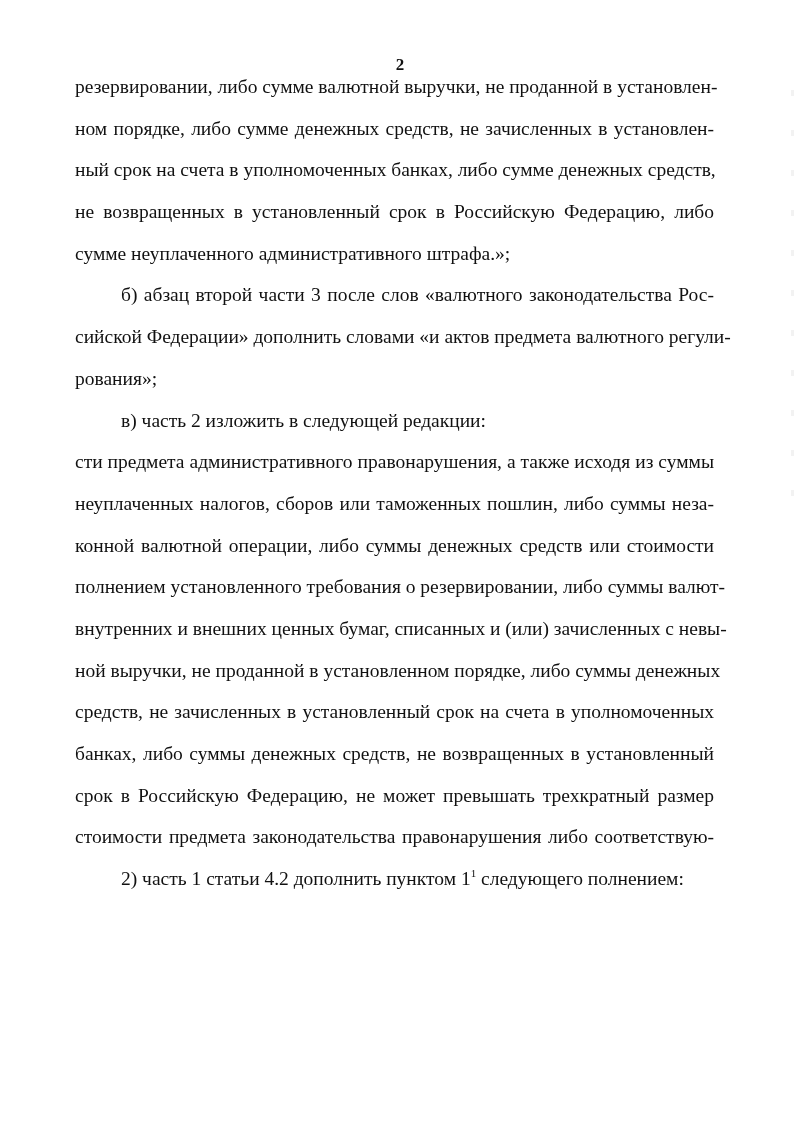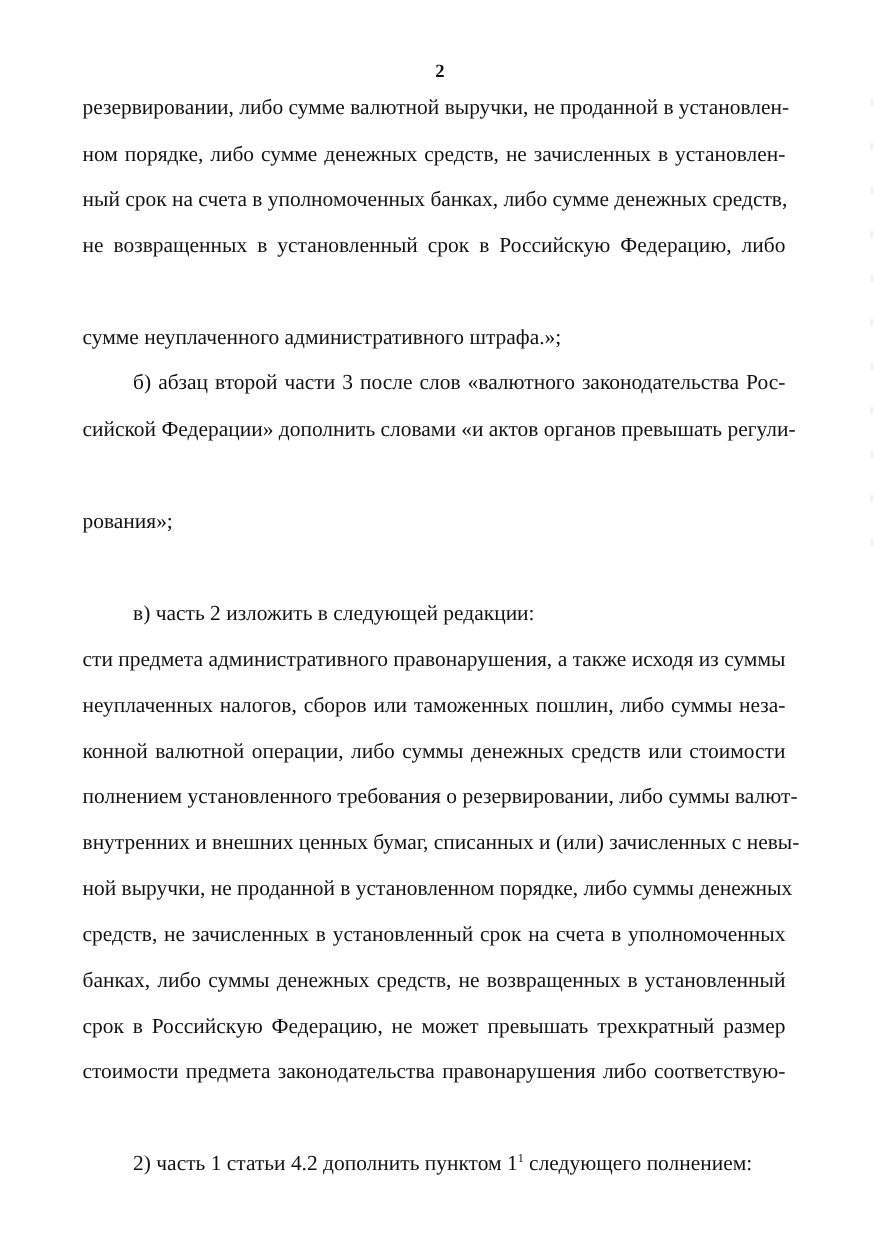--- a/index.html
+++ b/index.html
@@ -7,46 +7,46 @@
   .page {
     position: absolute; left: 0; top: 0; width: 800px; height: 1134px;
     background: #ffffff; color: #111111;
     font-family: "Liberation Serif", serif;
   }
   .page-number {
     position: absolute; top: 55px; left: 0; width: 800px; text-align: center;
     font-size: 17px; font-weight: bold; line-height: 20px;
   }
   .body-text {
-    position: absolute; left: 75px; top: 84px; width: 639px;
+    position: absolute; left: 75px; top: 72px; width: 639px;
   }
   .line {
     display: block; height: 41.7px; line-height: 30px;
     font-size: 19.5px; white-space: nowrap;
     text-align: justify; text-align-last: justify;
   }
-  .line.last { text-align-last: left; margin-top: 42px; }
+  .line.last { text-align-last: left; }
   .line.indent { padding-left: 46px; }
   sup { font-size: 11px; line-height: 0; vertical-align: 8px; }
   .scan-marks { position: absolute; right: 6px; top: 90px; width: 3px; height: 420px;
     background: repeating-linear-gradient(to bottom, #f2f2f2 0 6px, transparent 6px 40px); }
 </style>
 </head>
 <body>
 
 <div class="page">
   <div class="page-number">2</div>
   <div class="body-text" id="body">
       <span class="line">резервировании, либо сумме валютной выручки, не проданной в установлен-</span>
       <span class="line">ном порядке, либо сумме денежных средств, не зачисленных в установлен-</span>
       <span class="line">ный срок на счета в уполномоченных банках, либо сумме денежных средств,</span>
       <span class="line">не возвращенных в установленный срок в Российскую Федерацию, либо</span>
       <span class="line last">сумме неуплаченного административного штрафа.»;</span>
       <span class="line indent">б) абзац второй части 3 после слов «валютного законодательства Рос-</span>
-      <span class="line">сийской Федерации» дополнить словами «и актов органов превышать регули-</span>
+      <span class="line">сийской Федерации» дополнить словами «и актов предмета валютного регули-</span>
       <span class="line last">рования»;</span>
       <span class="line indent last">в) часть 2 изложить в следующей редакции:</span>
       <span class="line">сти предмета административного правонарушения, а также исходя из суммы</span>
       <span class="line">неуплаченных налогов, сборов или таможенных пошлин, либо суммы неза-</span>
       <span class="line">конной валютной операции, либо суммы денежных средств или стоимости</span>
       <span class="line">полнением установленного требования о резервировании, либо суммы валют-</span>
       <span class="line">внутренних и внешних ценных бумаг, списанных и (или) зачисленных с невы-</span>
       <span class="line">ной выручки, не проданной в установленном порядке, либо суммы денежных</span>
       <span class="line">средств, не зачисленных в установленный срок на счета в уполномоченных</span>
       <span class="line">банках, либо суммы денежных средств, не возвращенных в установленный</span>

